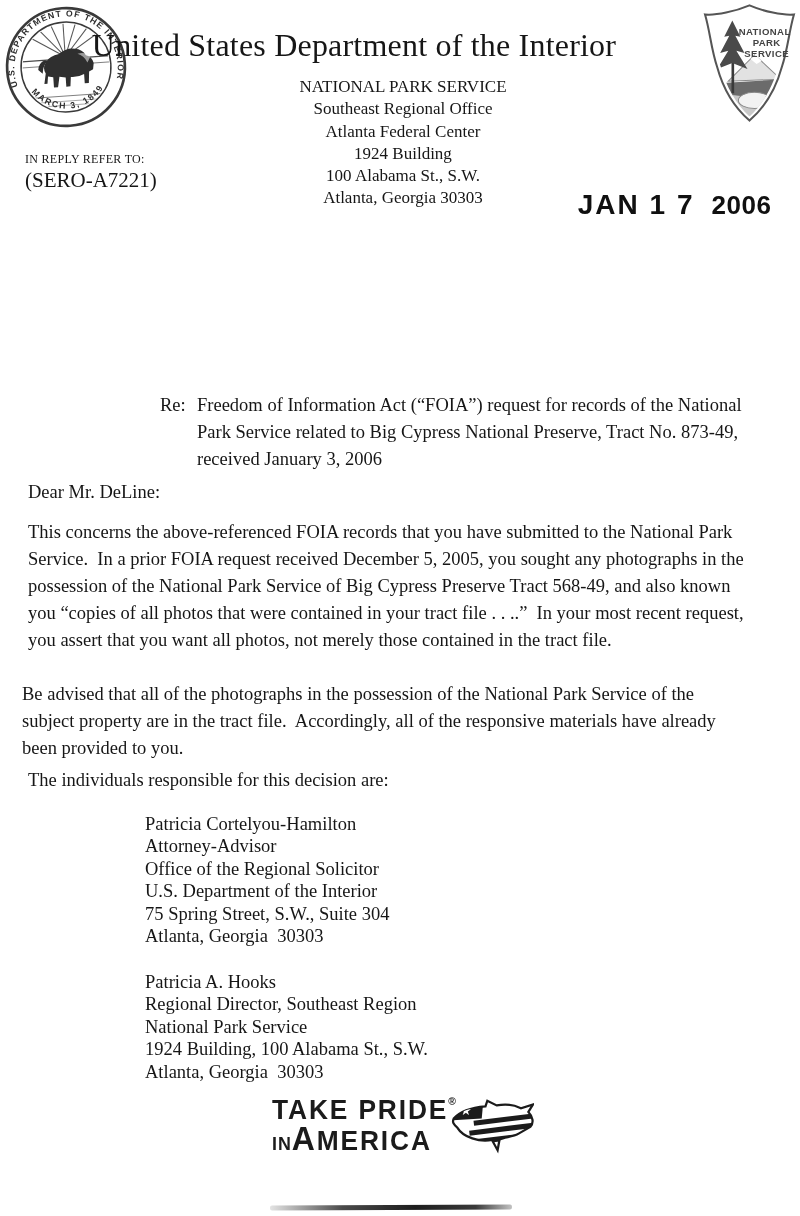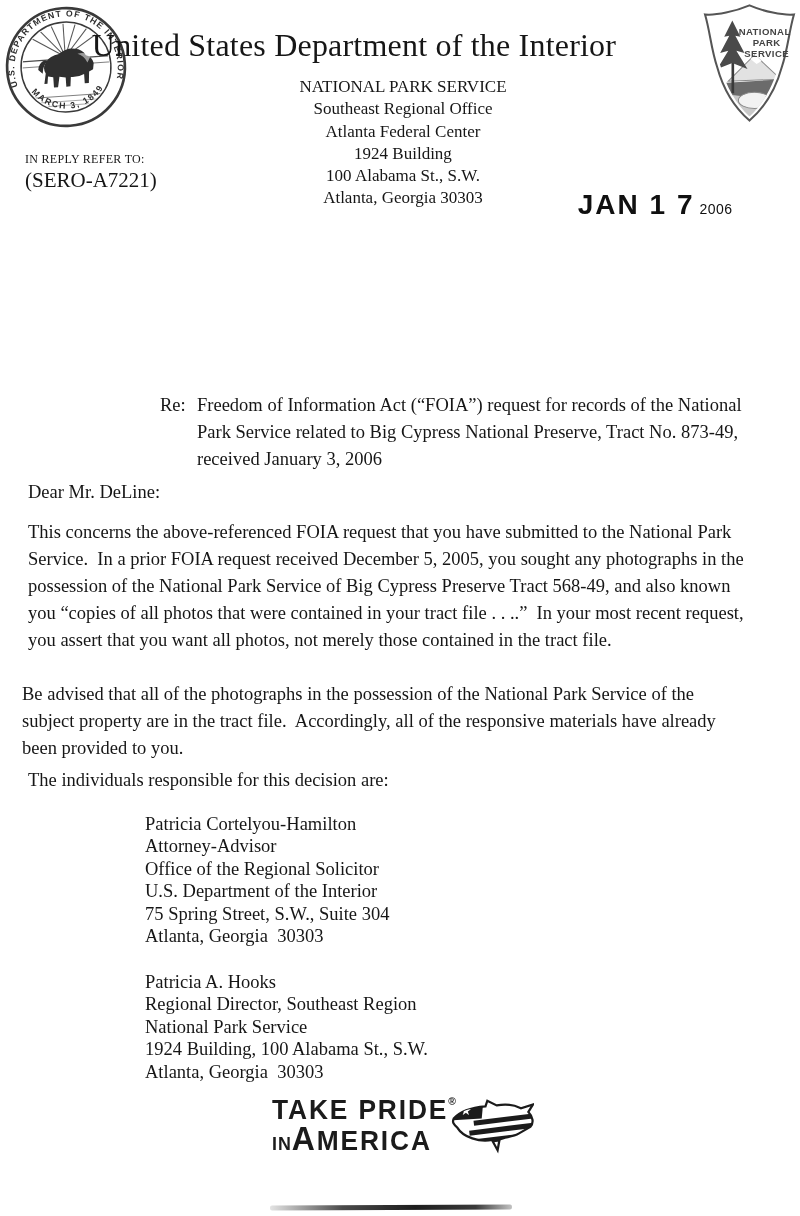--- a/index.html
+++ b/index.html
@@ -25,21 +25,21 @@
   }
   .reply-refer { left:25px; top:152px; }
   .reply-label { font-size:12px; letter-spacing:0.3px; }
   .reply-code  { font-size:21px; margin-top:1px; }
 
   .date-stamp {
     left:560px; top:171px; font-family:"Liberation Sans", sans-serif;
     font-weight:700; color:#101010; white-space:pre;
   }
   .date-stamp .md { font-size:28px; letter-spacing:2px; }
-  .date-stamp .yr { font-size:14px; letter-spacing:0.5px; margin-left:5px; font-weight:400; }
+  .date-stamp .yr { font-size:26px; letter-spacing:0.5px; margin-left:17px; font-weight:700; }
 
   
   .recipient { left:28px; top:300px; font-size:18.5px; line-height:23.2px; }
   .subject   { left:160px; top:392px; font-size:18.5px; line-height:27px; }
   .subject-label { position:absolute; left:0; top:0; }
   .subject-lines { margin-left:37px; }
   .salutation { left:28px; top:482px; font-size:18.5px; }
   .para { font-size:18.5px; line-height:27px; }
   .para1 { left:28px; top:519px; }
   .para2 { left:22px; top:681px; }
@@ -174,21 +174,21 @@
     <div class="subject-lines">
       <div class="line">Freedom of Information Act (“FOIA”) request for records of the National</div>
       <div class="line">Park Service related to Big Cypress National Preserve, Tract No. 873-49,</div>
       <div class="line">received January 3, 2006</div>
     </div>
   </div>
 
   <div class="abs salutation line">Dear Mr. DeLine:</div>
 
   <div class="abs para para1">
-    <div class="line">This concerns the above-referenced FOIA request that you have submitted to the National Park</div>
+    <div class="line">This concerns the above-referenced FOIA records that you have submitted to the National Park</div>
     <div class="line">Service.  In a prior FOIA request received December 5, 2005, you sought any photographs in the</div>
     <div class="line">possession of the National Park Service of Big Cypress Preserve Tract 568-49, and also known</div>
     <div class="line">you “copies of all photos that were contained in your tract file . . ..”  In your most recent request,</div>
     <div class="line">you assert that you want all photos, not merely those contained in the tract file.</div>
   </div>
 
   <div class="abs para para2">
     <div class="line">Be advised that all of the photographs in the possession of the National Park Service of the</div>
     <div class="line">subject property are in the tract file.  Accordingly, all of the responsive materials have already</div>
     <div class="line">been provided to you.</div>

